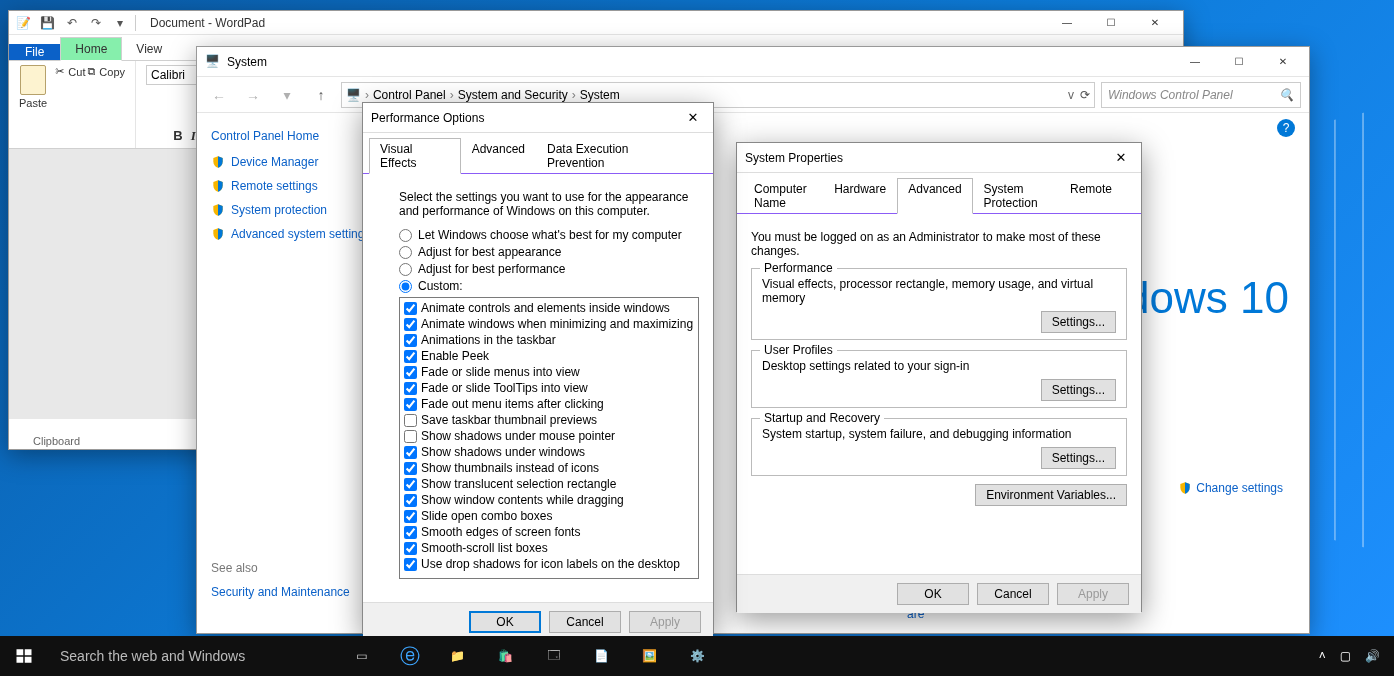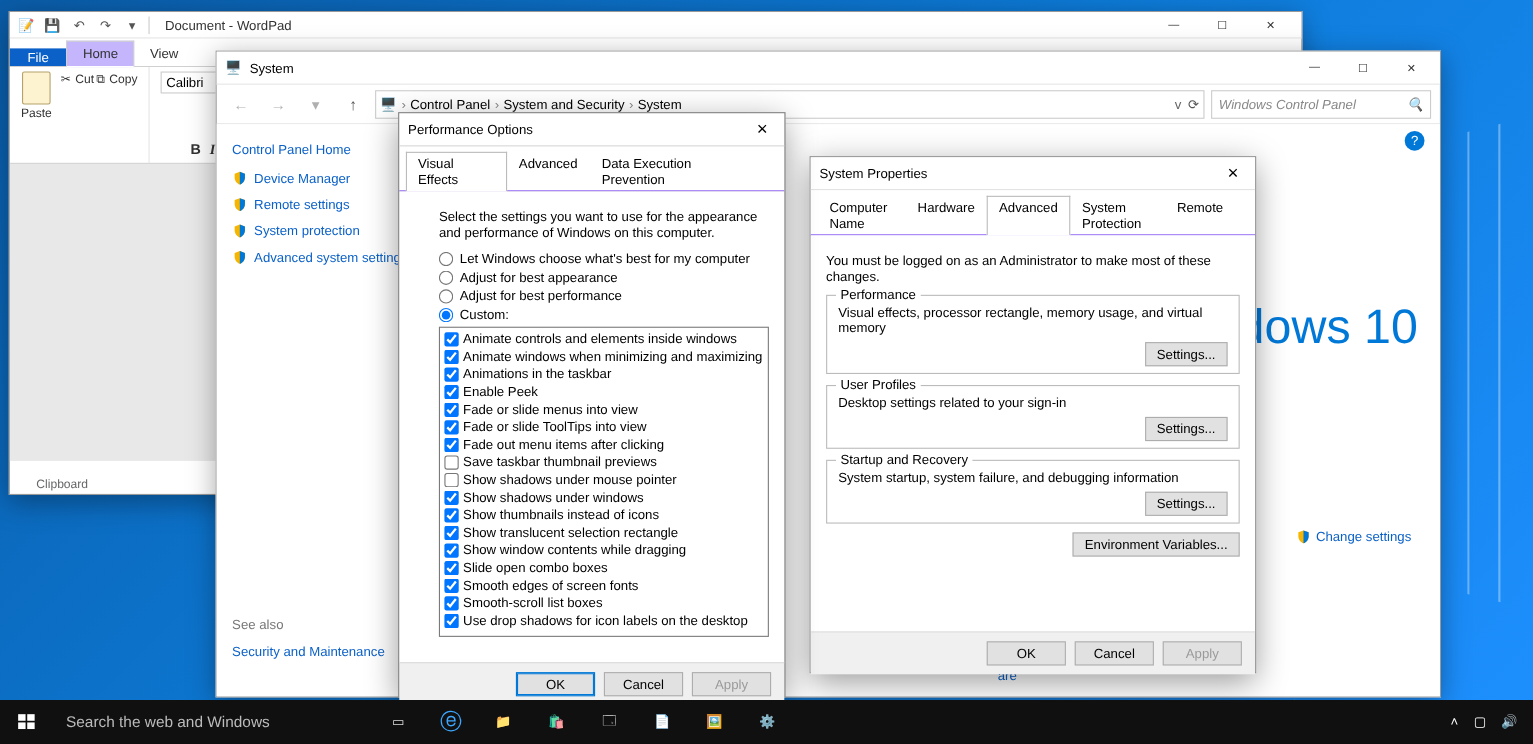--- a/index.html
+++ b/index.html
@@ -19,21 +19,21 @@
 
 
 #wordpad { left: 8px; top: 10px; width: 1176px; height: 440px; }
 #wordpad .qat { height: 24px; background: #fff; display: flex; align-items: center; gap: 6px; padding: 0 6px; border-bottom: 1px solid #e5e5e5; }
 #wordpad .qat .qbtn { width: 18px; height: 18px; display: flex; align-items: center; justify-content: center; color: #555; }
 #wordpad .qat .sep { width: 1px; height: 16px; background: #ccc; }
 #wordpad .qat .doc-title { margin-left: 8px; font-size: 12px; color: #333; }
 #wordpad .ribbon-tabs { display: flex; align-items: end; height: 26px; border-bottom: 1px solid #d0d0d0; }
 #wordpad .file-tab { background: #0b61c8; color: #fff; padding: 1px 16px; font-size: 12px; }
 #wordpad .rtab { padding: 4px 14px; font-size: 12px; color: #333; }
-#wordpad .rtab.active { border: 1px solid #d0d0d0; border-bottom: 1px solid #fff; background: #c4b5fd; position: relative; top: 1px; }
+#wordpad .rtab.active { border: 1px solid #d0d0d0; border-bottom: 1px solid #fff; background: #86efac; position: relative; top: 1px; }
 #wordpad .ribbon { height: 88px; background: #fff; display: flex; border-bottom: 1px solid #d0d0d0; }
 #wordpad .group { border-right: 1px solid #e5e5e5; padding: 4px 10px; display: flex; flex-direction: column; justify-content: space-between; align-items: center; }
 #wordpad .group .label { text-align: center; font-size: 11px; color: #666; margin-top: 2px; }
 #wordpad .paste-btn { display: flex; flex-direction: column; align-items: center; gap: 2px; font-size: 11px; color: #333; }
 #wordpad .paste-btn .glyph { width: 26px; height: 30px; border: 1px solid #b6a16b; background: #fdf3d0; border-radius: 2px; position: relative; }
 #wordpad .cutcopy { display: flex; flex-direction: row; gap: 2px; font-size: 11px; color: #333; }
 #wordpad .cutcopy .row { display: flex; align-items: center; gap: 4px; }
 #wordpad .font-row { display: flex; gap: 4px; align-items: center; }
 #wordpad .font-row input { width: 120px; height: 20px; border: 1px solid #ccc; font-size: 12px; padding: 0 4px; }
 #wordpad .fmt-row { display: flex; gap: 8px; font-weight: bold; font-size: 13px; color: #333; margin-top: 4px;}
@@ -66,21 +66,21 @@
 .dialog .tabs { display: flex; padding: 4px 18px 0 6px; border-bottom: 1px solid #8b5cf6; background: #fff; }
 .dialog .tab { padding: 3px 10px; font-size: 12px; border: 1px solid transparent; position: relative; top: 1px; }
 .dialog .tab.active { border: 1px solid #bbb; border-bottom: 1px solid #fff; background: #fff; }
 .dialog .dlg-body { padding: 10px 14px; font-size: 12px; background: #fff; }
 .dialog .btn-row { display: flex; justify-content: flex-end; gap: 8px; padding: 8px 12px; background: #f0f0f0; border-top: 1px solid #ddd; }
 .btn { min-width: 72px; height: 22px; border: 1px solid #adadad; background: #e1e1e1; font-size: 12px; display: inline-flex; align-items: center; justify-content: center; padding: 0 10px; }
 .btn.default { border: 1px solid #0078d7; box-shadow: inset 0 0 0 1px #0078d7; }
 .btn.disabled { color: #9a9a9a; }
 
 
-#perf { left: 362px; top: 102px; width: 352px; height: 532px; background: #a3a3a3; }
+#perf { left: 362px; top: 102px; width: 352px; height: 532px; background: #701a75; }
 #perf .desc { margin: 6px 0 10px 0; }
 #perf .radio-row { display: flex; align-items: center; gap: 6px; margin: 3px 0; }
 #perf input[type=radio] { margin: 0; }
 #perf .chk-list { border: 1px solid #7a7a7a; height: 282px; overflow: auto; padding: 2px 4px; margin-top: 4px; }
 #perf .chk-row { display: flex; align-items: center; gap: 4px; font-size: 12px; line-height: 16px; }
 #perf input[type=checkbox] { width: 13px; height: 13px; }
 
 
 #sysprop { left: 736px; top: 142px; width: 406px; height: 470px; background: #fff; }
 #sysprop .group-box { border: 1px solid #bbb; margin: 10px 0 4px 0; padding: 8px 10px 6px 10px; position: relative; }

